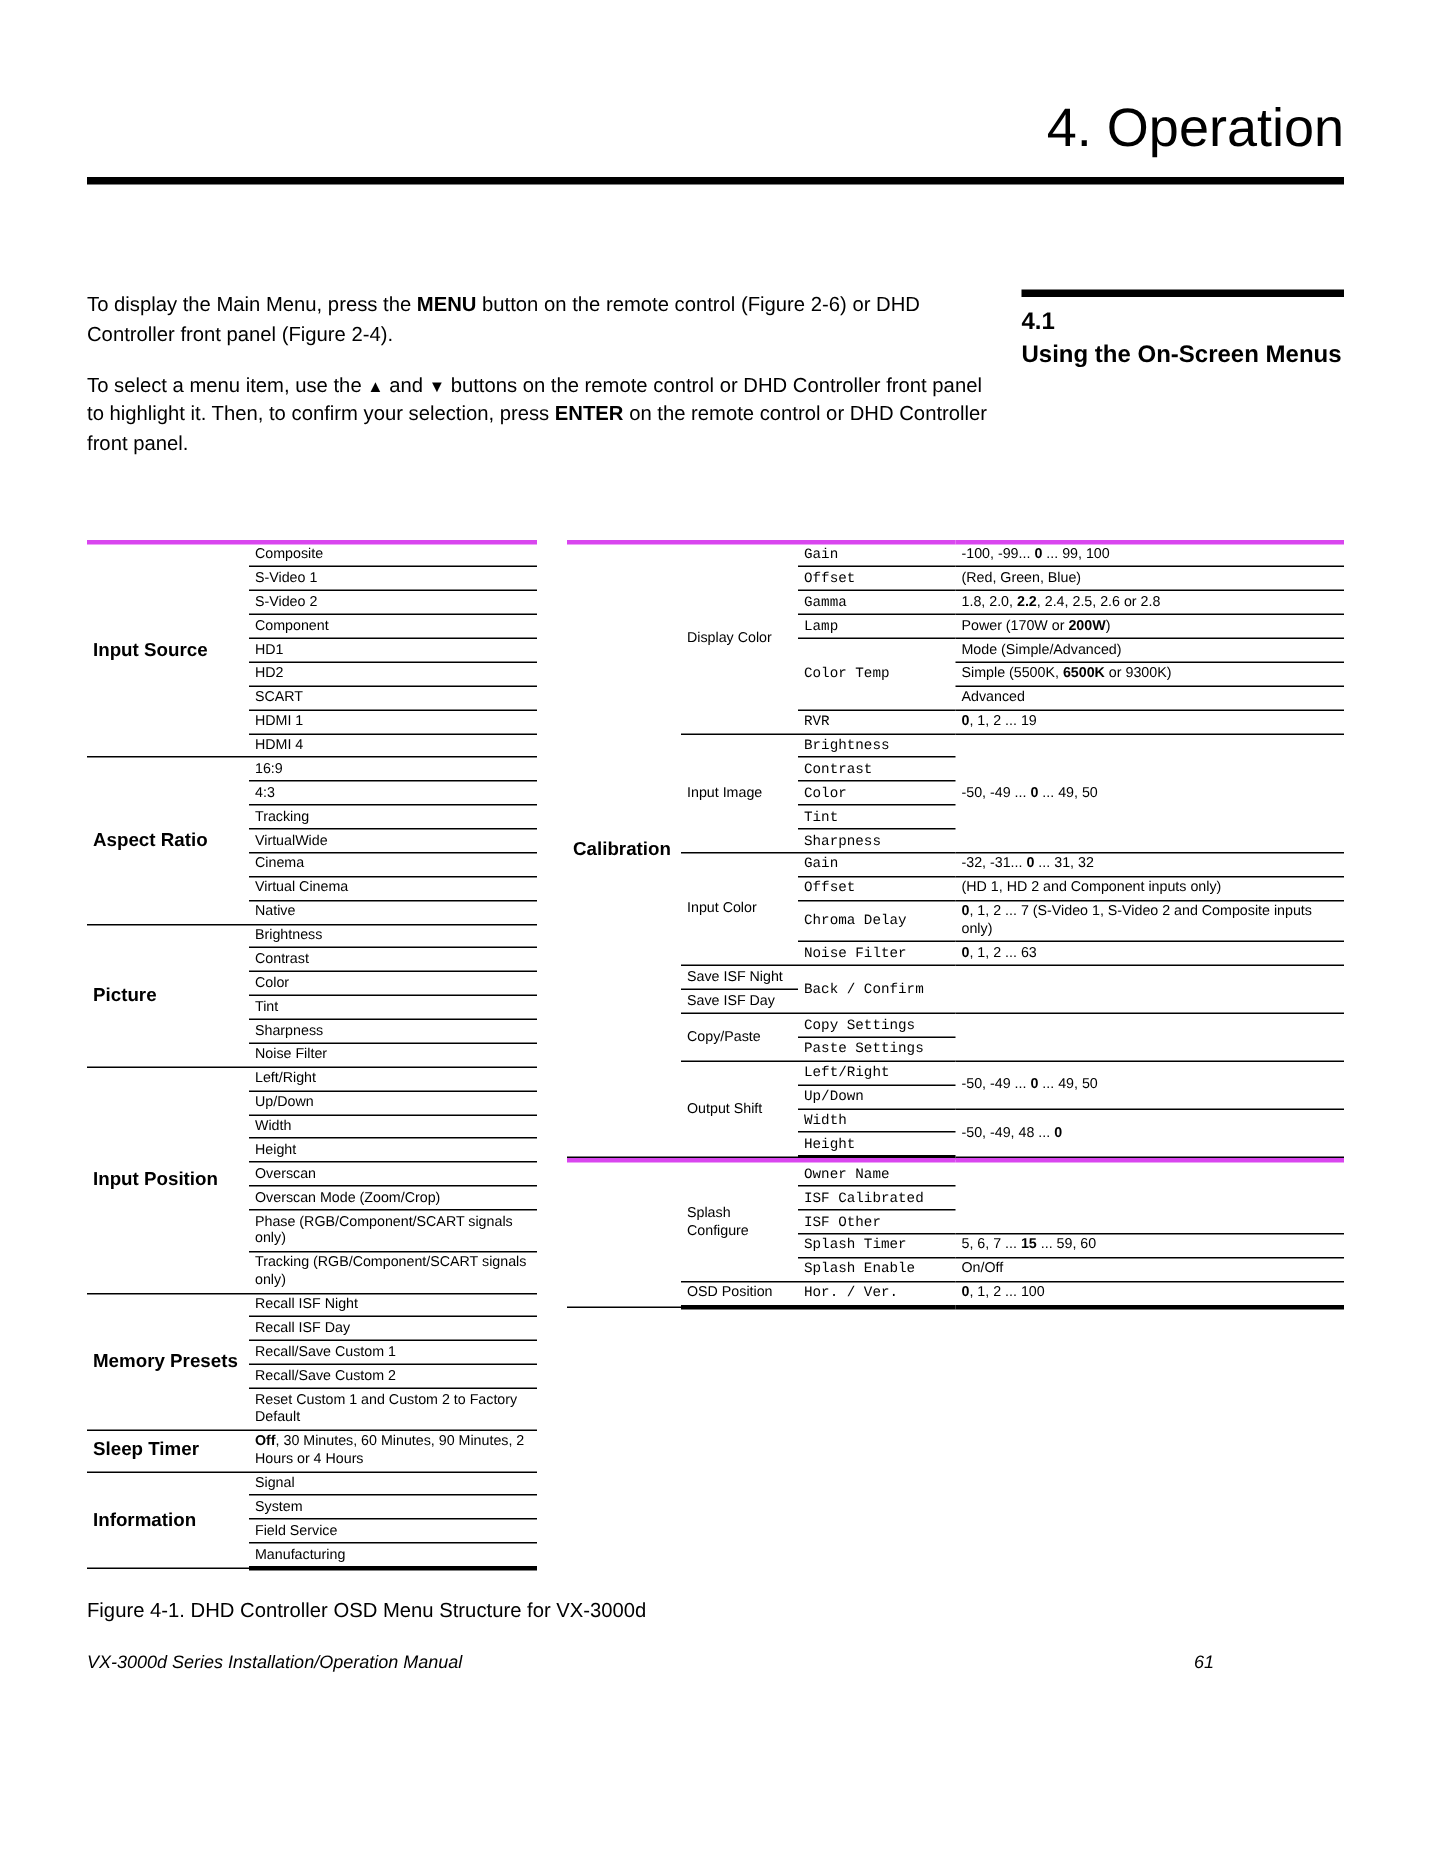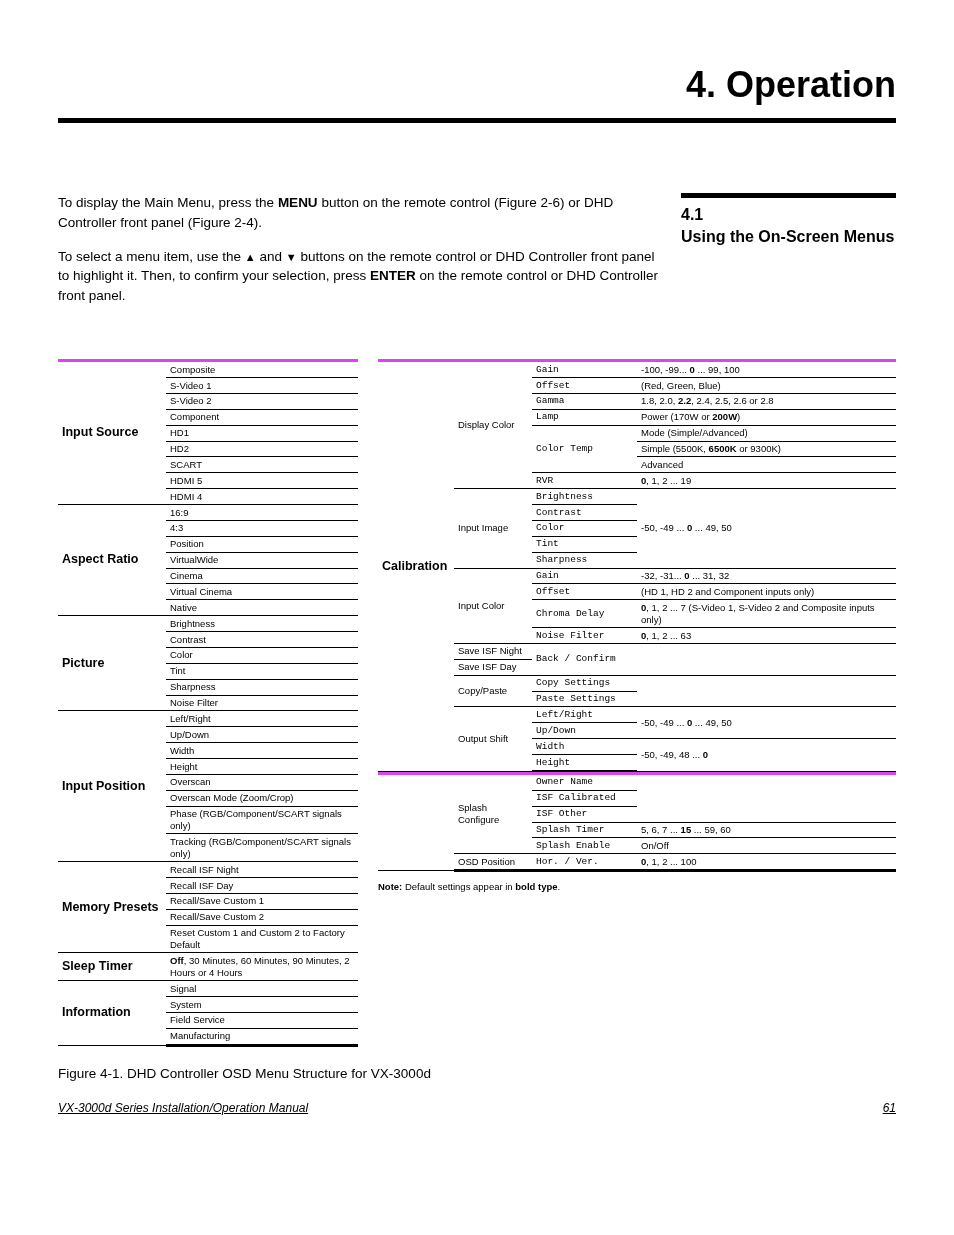--- a/index.html
+++ b/index.html
@@ -6,21 +6,21 @@
     body {
       font-family: Arial, Helvetica, sans-serif;
       background: #fff;
       color: #000;
       padding: 60px 58px 40px 58px;
       font-size: 12px;
       line-height: 1.4;
     }
     .chapter-title {
       font-size: 36px;
-      font-weight: bold;
+      font-weight: normal;
       text-align: right;
       margin-bottom: 8px;
     }
     .thick-rule {
       border: none;
       border-top: 5px solid #000;
       margin-bottom: 70px;
     }
     .intro-row {
       display: flex;
@@ -80,24 +80,23 @@
     table.cal .c2 { width: 105px; font-family: Liberation Mono, monospace; }
     table.cal .c3 { }
 
     .note-row { margin-top: 8px; font-size: 9.5px; }
     .fig-caption { margin-top: 18px; font-size: 13.5px; font-weight: normal; }
     .footer {
       margin-top: 16px;
       font-size: 12px;
       font-style: italic;
       display: flex;
-      text-decoration: underline;
     }
     .footer .ftitle { flex: 1; }
-    .footer .fpage { width: 100px; text-align: right; font-style: italic; }
+    .footer .fpage { width: 100px; text-align: left; font-style: italic; }
   </style>
 </head>
 <body>
 
 <div class="chapter-title">4. Operation</div>
 <hr class="thick-rule">
 
 <div class="intro-row">
   <div class="intro-left">
     <p>
@@ -136,35 +135,35 @@
       <tr>
             <td>HD1</td>
           </tr>
       <tr>
             <td>HD2</td>
           </tr>
       <tr>
             <td>SCART</td>
           </tr>
       <tr>
-            <td>HDMI 5</td>
+            <td>HDMI 1</td>
           </tr>
       <tr>
             <td>HDMI 4</td>
           </tr>
 
       <tr>
             <td class="cat" rowspan="7">Aspect Ratio</td>
           <td>16:9</td>
           </tr>
       <tr>
             <td>4:3</td>
           </tr>
       <tr>
-            <td>Position</td>
+            <td>Tracking</td>
           </tr>
       <tr>
             <td>VirtualWide</td>
           </tr>
       <tr>
             <td>Cinema</td>
           </tr>
       <tr>
             <td>Virtual Cinema</td>
           </tr>
@@ -389,23 +388,20 @@
         <td class="c3">On/Off</td>
       </tr>
       <tr>
         <td class="c1">OSD Position</td>
         <td class="c2">Hor. / Ver.</td>
         <td class="c3"><span class="bold">0</span><span>, 1, 2 ... 100</span></td>
       </tr>
     </tbody>
       </table>
 
-    <div class="note-row">
-      <span class="bold">Note:</span><span> Default settings appear in </span><span class="bold">bold type</span><span>.</span>
-    </div>
   </div>
 </div>
 
 <div class="fig-caption">Figure 4-1. DHD Controller OSD Menu Structure for VX-3000d</div>
 
 <div class="footer">
   <div class="ftitle">VX-3000d Series Installation/Operation Manual</div>
   <div class="fpage">61</div>
 </div>
 

